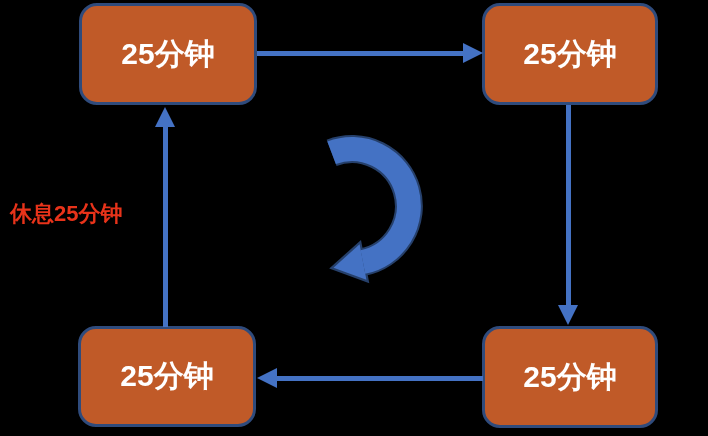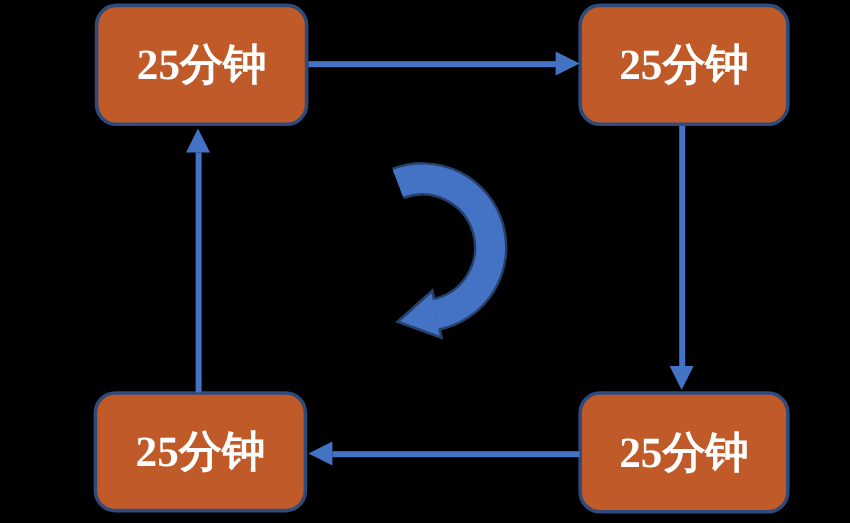--- a/index.html
+++ b/index.html
@@ -20,24 +20,23 @@
     display: flex;
     align-items: center;
     justify-content: center;
   }
   .box-tl { left: 79px;  top: 3px;   width: 178px; height: 102px; }
   .box-tr { left: 482px; top: 3px;   width: 176px; height: 102px; }
   .box-bl { left: 78px;  top: 326px; width: 178px; height: 101px; }
   .box-br { left: 482px; top: 326px; width: 176px; height: 102px; }
   .box-label {
     color: var(--box-text, #FFFFFF);
-    font-size: 36px;
+    font-size: 30px;
     font-weight: 700;
     white-space: nowrap;
-    font-family: Liberation Serif, serif;
   }
   .shaft { position: absolute; background: var(--arrow, #4472C4); }
   .head  { position: absolute; width: 0; height: 0; }
   .shaft-top    { left: 257px; top: 51px;  width: 208px; height: 5px; }
   .head-top     { left: 463px; top: 43px;
                   border-left: 20px solid var(--arrow, #4472C4);
                   border-top: 10px solid transparent; border-bottom: 10px solid transparent; }
   .shaft-right  { left: 566px; top: 105px; width: 5px; height: 201px; }
   .head-right   { left: 558px; top: 305px;
                   border-top: 20px solid var(--arrow, #4472C4);
@@ -99,20 +98,21 @@
   <div>
     <div class="shaft shaft-bottom"></div>
     <div class="head head-bottom"></div>
   </div>
 
   <div>
     <div class="shaft shaft-left"></div>
     <div class="head head-left"></div>
   </div>
 
+  <div class="rest-label">休息25分钟</div>
 
   <svg class="cycle-svg" viewBox="300 120 150 180" xmlns="http://www.w3.org/2000/svg" aria-hidden="true">
     <path class="cycle-arc-outline" d="M 331.6 152.8 A 57 57 0 1 1 362.9 262"></path>
     <polygon class="cycle-head-outline" points="329.2,268.5 361,240 369.3,283.2"></polygon>
     <path class="cycle-arc" d="M 331.6 152.8 A 57 57 0 1 1 362.9 262"></path>
     <polygon class="cycle-head" points="333.5,267.7 359.6,244.3 366.4,279.7"></polygon>
   </svg>
 
 </div>
 

